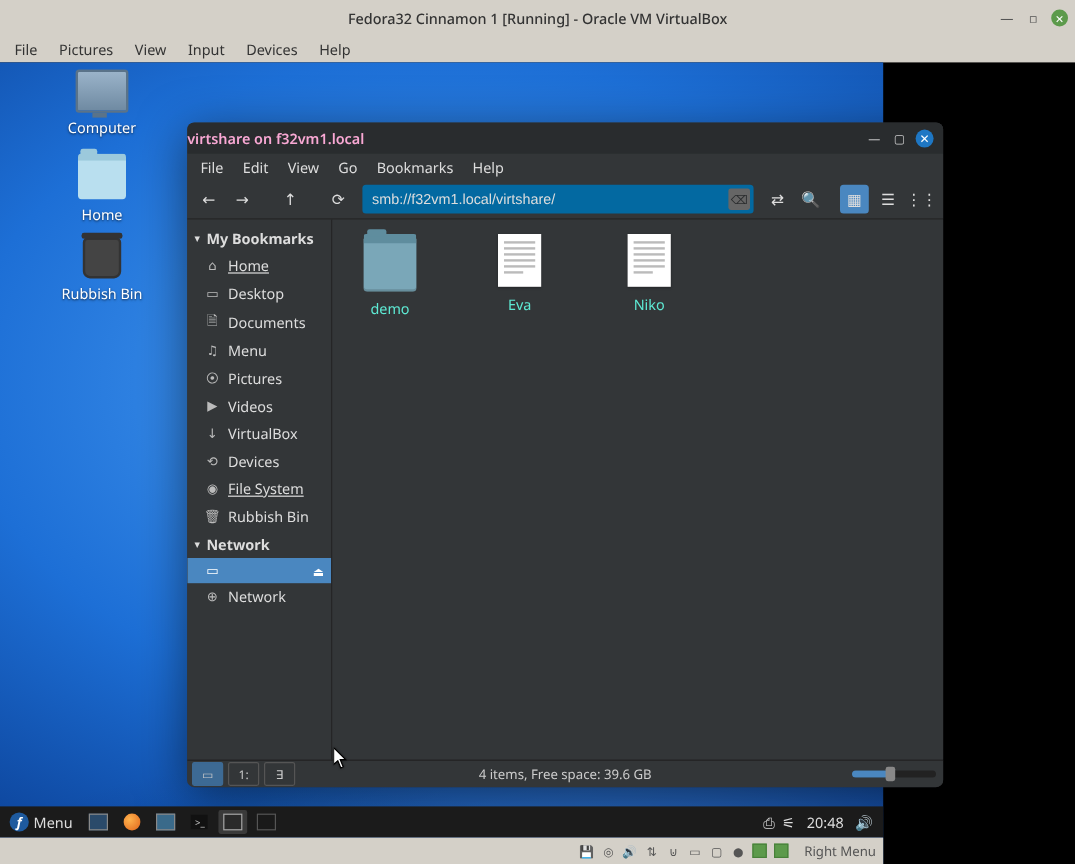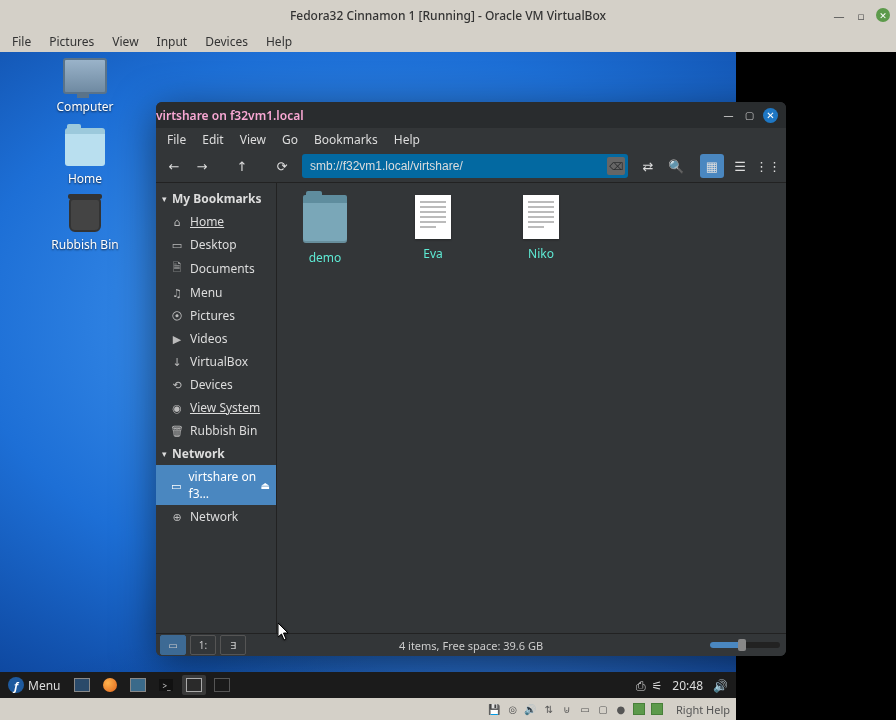--- a/index.html
+++ b/index.html
@@ -190,33 +190,32 @@
         <div class="sitem">
             <span class="ic">↓</span>
             <span class="lbl">VirtualBox</span>
           </div>
         <div class="sitem">
             <span class="ic">⟲</span>
             <span class="lbl">Devices</span>
           </div>
         <div class="sitem ul">
             <span class="ic">◉</span>
-            <span class="lbl">View System</span>
+            <span class="lbl">File System</span>
           </div>
         <div class="sitem">
             <span class="ic">🗑</span>
             <span class="lbl">Rubbish Bin</span>
           </div>
         <div class="sgrp">
             <span class="tw">▾</span>
             <span>Network</span>
           </div>
         <div class="sitem sel">
             <span class="ic">▭</span>
-            <span class="lbl">virtshare on f3…</span>
             <span class="eject">⏏</span>
           </div>
         <div class="sitem">
             <span class="ic">⊕</span>
             <span class="lbl">Network</span>
           </div>
       </div>
       <div class="pane">
         <div class="fitem">
           <div class="thumb th-folder"></div>
@@ -309,15 +308,15 @@
       <div class="ind">▭</div>
       <div class="ind">▢</div>
       <div class="ind">●</div>
       <div class="ind">
           <div class="sq g"></div>
         </div>
       <div class="ind">
           <div class="sq g"></div>
         </div>
     </div>
-    <div class="host">Right Help</div>
+    <div class="host">Right Menu</div>
   </div>
 </div>
 
 </body></html>

